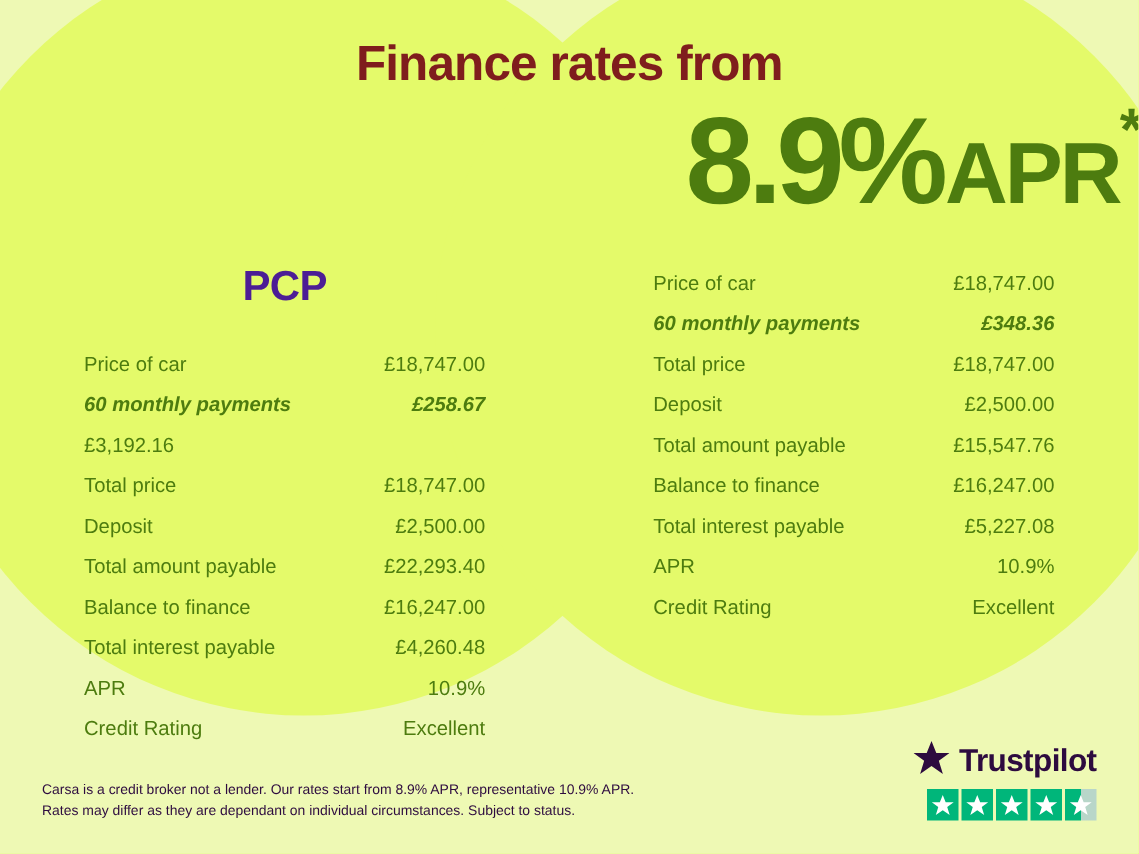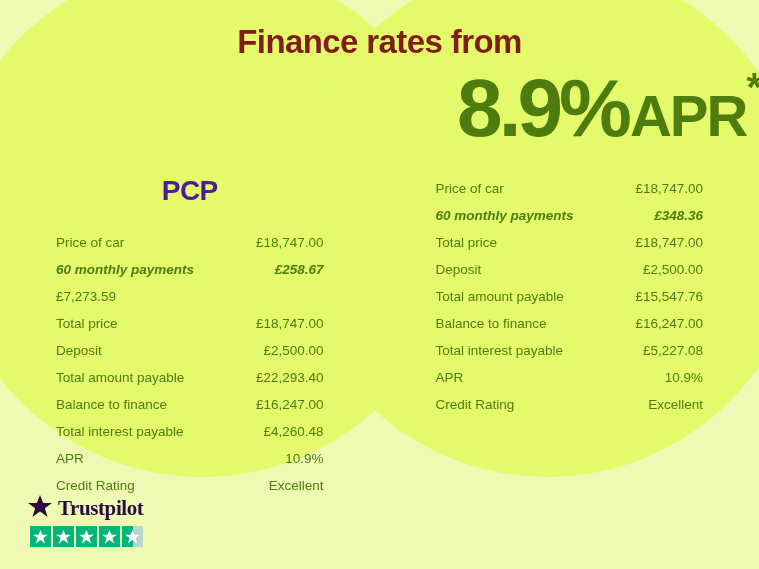--- a/index.html
+++ b/index.html
@@ -82,21 +82,21 @@
     align-items: flex-end;
     justify-content: space-between;
     z-index: 4;
   }
   .disclaimer {
     font-size: 9.3px;
     line-height: 1.45;
     color: #2d0b3f;
     max-width: 420px;
   }
-  .trustpilot { text-align: right; font-family: Liberation Serif, serif; }
+  .trustpilot { text-align: right; }
   .tp-head { display: flex; align-items: center; justify-content: flex-end; gap: 6px; }
   .tp-name { font-size: 21px; font-weight: 700; color: #2d0b3f; letter-spacing: -0.4px; }
   .tp-stars { display: flex; gap: 2px; margin-top: 4px; justify-content: flex-end; }
   .tp-star {
     width: 21px; height: 21px;
     background: #00b67a;
     display: flex; align-items: center; justify-content: center;
   }
   .tp-star.half { background: linear-gradient(to right, #00b67a 50%, #b8d6c9 50%); }
   .tp-star svg { display:block; }
@@ -122,21 +122,21 @@
 
         <div class="row">
           <span class="label">Price of car</span>
           <span class="value">£18,747.00</span>
         </div>
         <div class="row bold">
           <span class="label">60 monthly payments</span>
           <span class="value">£258.67</span>
         </div>
         <div class="row">
-          <span class="value">£7,273.59</span>
+          <span class="value">£3,192.16</span>
         </div>
         <div class="row">
           <span class="label">Total price</span>
           <span class="value">£18,747.00</span>
         </div>
         <div class="row">
           <span class="label">Deposit</span>
           <span class="value">£2,500.00</span>
         </div>
         <div class="row">
@@ -198,20 +198,21 @@
         <div class="row">
           <span class="label">Credit Rating</span>
           <span class="value">Excellent</span>
         </div>
       </div>
 
     </div>
   </div>
 
   <div class="footer">
+    <div class="disclaimer">Carsa is a credit broker not a lender. Our rates start from 8.9% APR, representative 10.9% APR. Rates may differ as they are dependant on individual circumstances. Subject to status.</div>
 
     <div class="trustpilot">
       <div class="tp-head">
         <span>
           <svg width="24" height="23" viewBox="0 0 24 23" aria-hidden="true">
             <polygon points="12,0 15.2,8.0 24,8.0 16.9,13.2 19.6,22 12,16.6 4.4,22 7.1,13.2 0,8.0 8.8,8.0" fill="#2d0b3f"></polygon>
           </svg>
         </span>
         <span class="tp-name">Trustpilot</span>
       </div>

